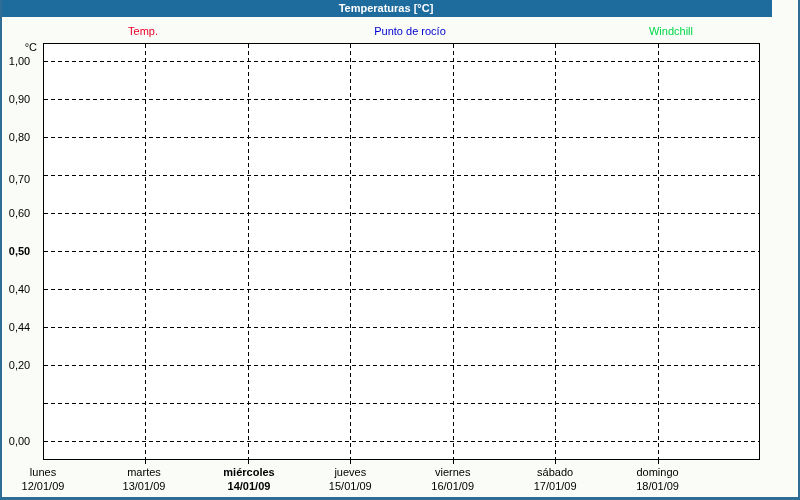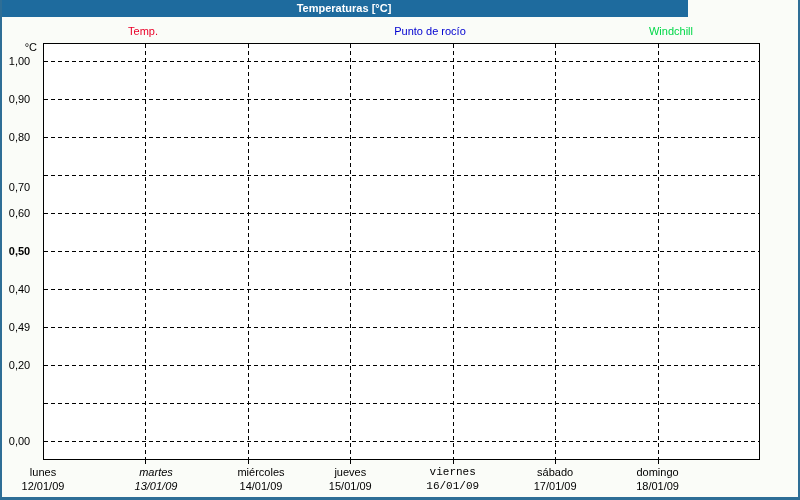--- a/index.html
+++ b/index.html
@@ -10,21 +10,21 @@
     background:#fafcf8;
     border-left:2px solid #2e6e96;
     border-right:2px solid #2e6e96;
     border-bottom:3px solid #2e6e96;
     font-family:"Liberation Sans", sans-serif;
     font-size:11px;
     color:#000;
     overflow:hidden;
   }
   .titlebar{
-    position:absolute;left:-2px;top:0;width:688px;height:17px;
+    position:absolute;left:-2px;top:0;width:772px;height:17px;
     background:#1e6b9e;
     color:#ffffff;
     font-weight:bold;
     text-align:center;
     line-height:17px;
   }
   .legend-item{
     position:absolute;top:25px;height:13px;line-height:13px;
     transform:translateX(-50%);
     white-space:nowrap;
@@ -67,35 +67,35 @@
 </head>
 <body>
 
 <div class="window">
   <div class="titlebar">
     <span>Temperaturas [°C]</span>
   </div>
 
   <div id="legend">
       <span class="legend-item" style="left: 141px; color: rgb(234, 0, 41);">Temp.</span>
-      <span class="legend-item" style="left: 428px; color: rgb(0, 0, 208);">Punto de rocío</span>
+      <span class="legend-item" style="left: 408px; color: rgb(0, 0, 208);">Punto de rocío</span>
       <span class="legend-item" style="left: 669px; color: rgb(0, 216, 72);">Windchill</span>
     </div>
 
   <div class="unit-label">°C</div>
 
   <div id="ylabels">
       <div class="ytick" style="top: 54px;">1,00</div>
       <div class="ytick" style="top: 92px;">0,90</div>
       <div class="ytick" style="top: 130px;">0,80</div>
-      <div class="ytick" style="top: 180px;">0,70</div>
+      <div class="ytick" style="top: 172px;">0,70</div>
       <div class="ytick" style="top: 206px;">0,60</div>
       <div class="ytick" style="top: 244px; font-weight: bold;">0,50</div>
       <div class="ytick" style="top: 282px;">0,40</div>
-      <div class="ytick" style="top: 320px;">0,49</div>
+      <div class="ytick" style="top: 320px;">0,44</div>
       <div class="ytick" style="top: 358px;">0,20</div>
       <div class="ytick" style="top: 396px; padding-left: 48px;">0,10</div>
       <div class="ytick" style="top: 434px;">0,00</div>
     </div>
 
   <div class="plot" id="plot">
       <div class="hgrid" style="top: 17px;"></div>
       <div class="hgrid" style="top: 55px;"></div>
       <div class="hgrid" style="top: 93px;"></div>
       <div class="hgrid" style="top: 131px;"></div>
@@ -109,24 +109,24 @@
       <div class="vgrid" style="left: 101.429px;"></div>
       <div class="vgrid" style="left: 203.857px;"></div>
       <div class="vgrid" style="left: 306.286px;"></div>
       <div class="vgrid" style="left: 408.714px;"></div>
       <div class="vgrid" style="left: 511.143px;"></div>
       <div class="vgrid" style="left: 613.571px;"></div>
     </div>
 
   <div id="xlabels">
       <div class="xday" style="left: 41px;"><span>lunes</span><span class="date">12/01/09</span></div>
-      <div class="xday" style="left: 154px; font-style: italic;"><span>martes</span><span class="date">13/01/09</span></div>
-      <div class="xday" style="left: 259px;"><span>miércoles</span><span class="date">14/01/09</span></div>
+      <div class="xday" style="left: 142px;"><span>martes</span><span class="date">13/01/09</span></div>
+      <div class="xday" style="left: 247px; font-weight: bold;"><span>miércoles</span><span class="date">14/01/09</span></div>
       <div class="xday" style="left: 348.286px;"><span>jueves</span><span class="date">15/01/09</span></div>
-      <div class="xday" style="left: 450.714px; font-family: Liberation Mono, monospace;"><span>viernes</span><span class="date">16/01/09</span></div>
+      <div class="xday" style="left: 450.714px;"><span>viernes</span><span class="date">16/01/09</span></div>
       <div class="xday" style="left: 553.143px;"><span>sábado</span><span class="date">17/01/09</span></div>
       <div class="xday" style="left: 655.571px;"><span>domingo</span><span class="date">18/01/09</span></div>
     </div>
 <div class="xtick-mark" style="left: 143.429px;"></div>
     <div class="xtick-mark" style="left: 245.857px;"></div>
     <div class="xtick-mark" style="left: 348.286px;"></div>
     <div class="xtick-mark" style="left: 450.714px;"></div>
     <div class="xtick-mark" style="left: 553.143px;"></div>
     <div class="xtick-mark" style="left: 655.571px;"></div>
   </div>

